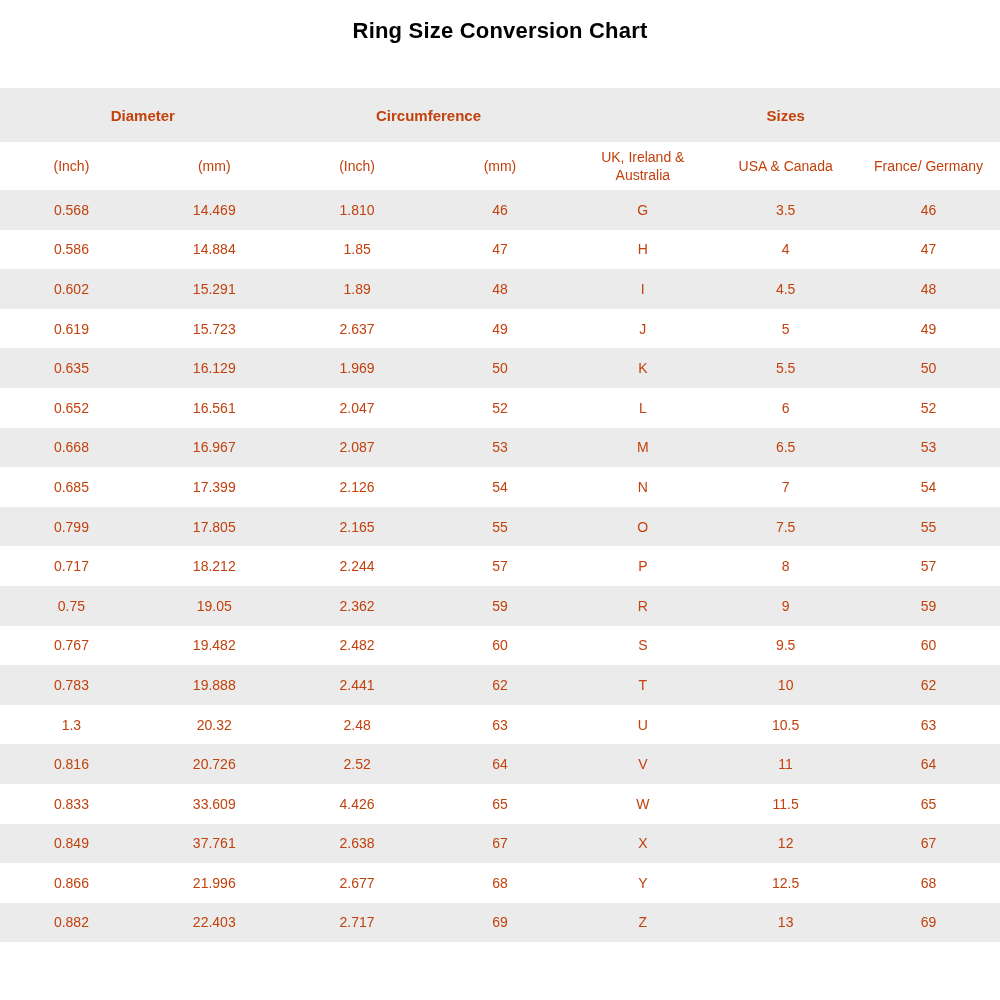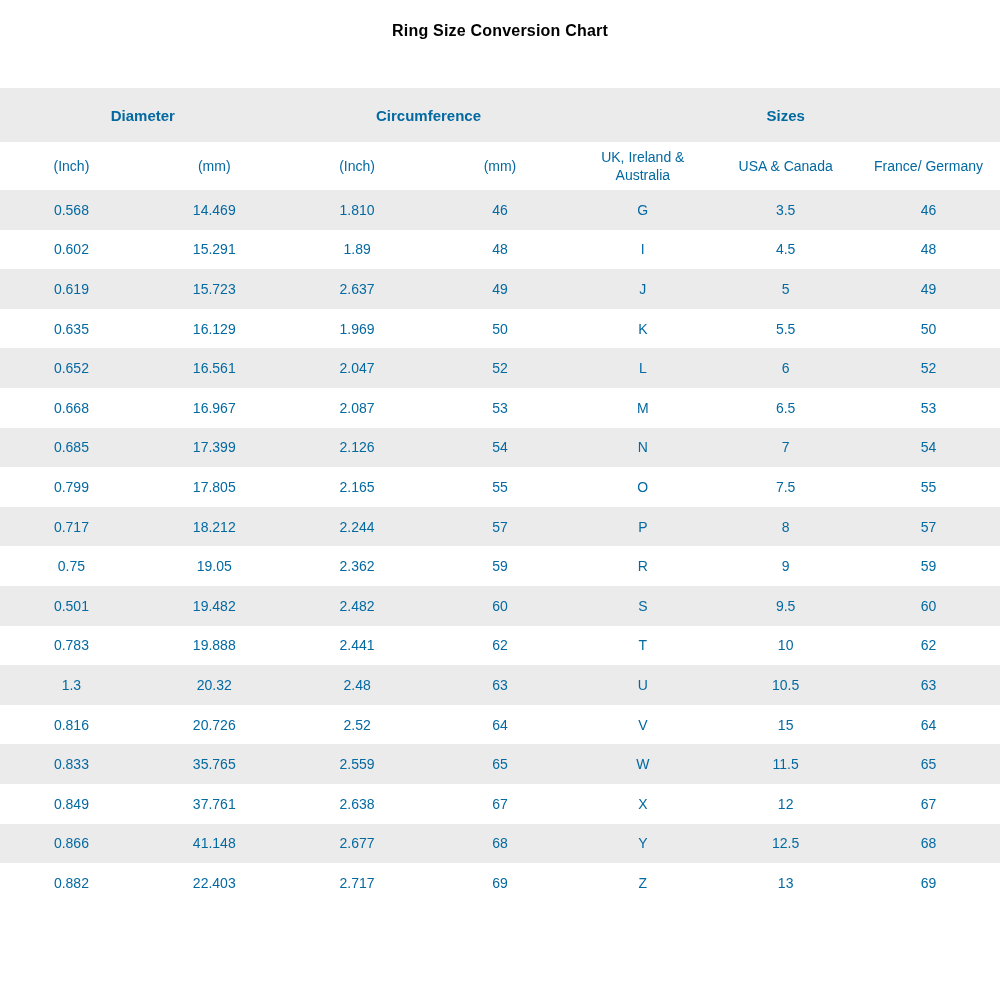--- a/index.html
+++ b/index.html
@@ -11,33 +11,33 @@
   }
   .page {
     width: 1000px;
     height: 1000px;
     background: #ffffff;
     overflow: hidden;
   }
   .page-title {
     margin: 20px 0 0 0;
     text-align: center;
-    font-size: 16px;
+    font-size: 22px;
     line-height: 22px;
     font-weight: bold;
     color: #000000;
     letter-spacing: 0.2px;
   }
   table.ring-table {
     width: 1000px;
     margin-top: 46px;
     border-collapse: collapse;
     table-layout: fixed;
     font-size: 14px;
-    color: #0369a1;
+    color: #c2410c;
   }
   table.ring-table th,
   table.ring-table td {
     padding: 0 4px;
     text-align: center;
     vertical-align: middle;
     font-weight: normal;
     overflow: hidden;
   }
   tr.group-header-row th {
@@ -90,20 +90,29 @@
         <tr>
           <td>0.568</td>
           <td>14.469</td>
           <td>1.810</td>
           <td>46</td>
           <td>G</td>
           <td>3.5</td>
           <td>46</td>
         </tr>
         <tr>
+          <td>0.586</td>
+          <td>14.884</td>
+          <td>1.85</td>
+          <td>47</td>
+          <td>H</td>
+          <td>4</td>
+          <td>47</td>
+        </tr>
+        <tr>
           <td>0.602</td>
           <td>15.291</td>
           <td>1.89</td>
           <td>48</td>
           <td>I</td>
           <td>4.5</td>
           <td>48</td>
         </tr>
         <tr>
           <td>0.619</td>
@@ -171,21 +180,21 @@
         <tr>
           <td>0.75</td>
           <td>19.05</td>
           <td>2.362</td>
           <td>59</td>
           <td>R</td>
           <td>9</td>
           <td>59</td>
         </tr>
         <tr>
-          <td>0.501</td>
+          <td>0.767</td>
           <td>19.482</td>
           <td>2.482</td>
           <td>60</td>
           <td>S</td>
           <td>9.5</td>
           <td>60</td>
         </tr>
         <tr>
           <td>0.783</td>
           <td>19.888</td>
@@ -203,44 +212,44 @@
           <td>U</td>
           <td>10.5</td>
           <td>63</td>
         </tr>
         <tr>
           <td>0.816</td>
           <td>20.726</td>
           <td>2.52</td>
           <td>64</td>
           <td>V</td>
-          <td>15</td>
+          <td>11</td>
           <td>64</td>
         </tr>
         <tr>
           <td>0.833</td>
-          <td>35.765</td>
-          <td>2.559</td>
+          <td>33.609</td>
+          <td>4.426</td>
           <td>65</td>
           <td>W</td>
           <td>11.5</td>
           <td>65</td>
         </tr>
         <tr>
           <td>0.849</td>
           <td>37.761</td>
           <td>2.638</td>
           <td>67</td>
           <td>X</td>
           <td>12</td>
           <td>67</td>
         </tr>
         <tr>
           <td>0.866</td>
-          <td>41.148</td>
+          <td>21.996</td>
           <td>2.677</td>
           <td>68</td>
           <td>Y</td>
           <td>12.5</td>
           <td>68</td>
         </tr>
         <tr>
           <td>0.882</td>
           <td>22.403</td>
           <td>2.717</td>

